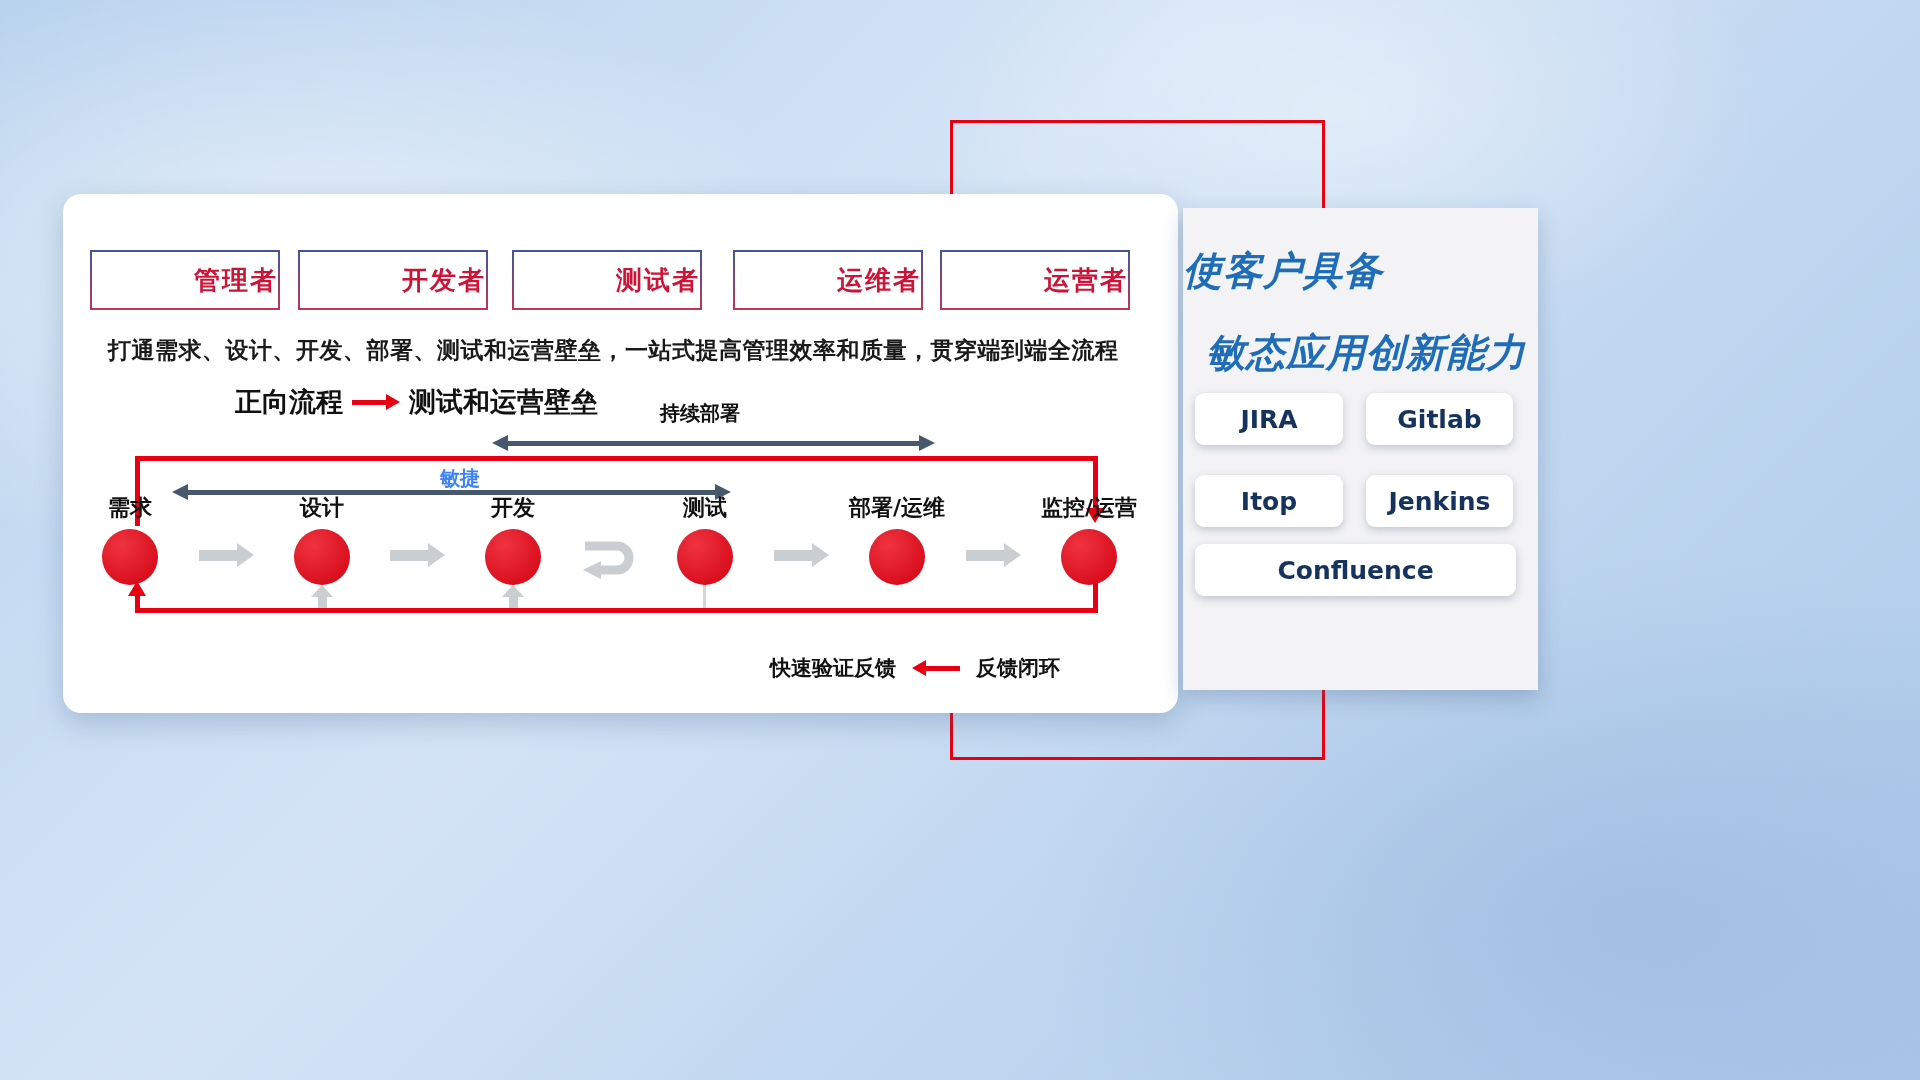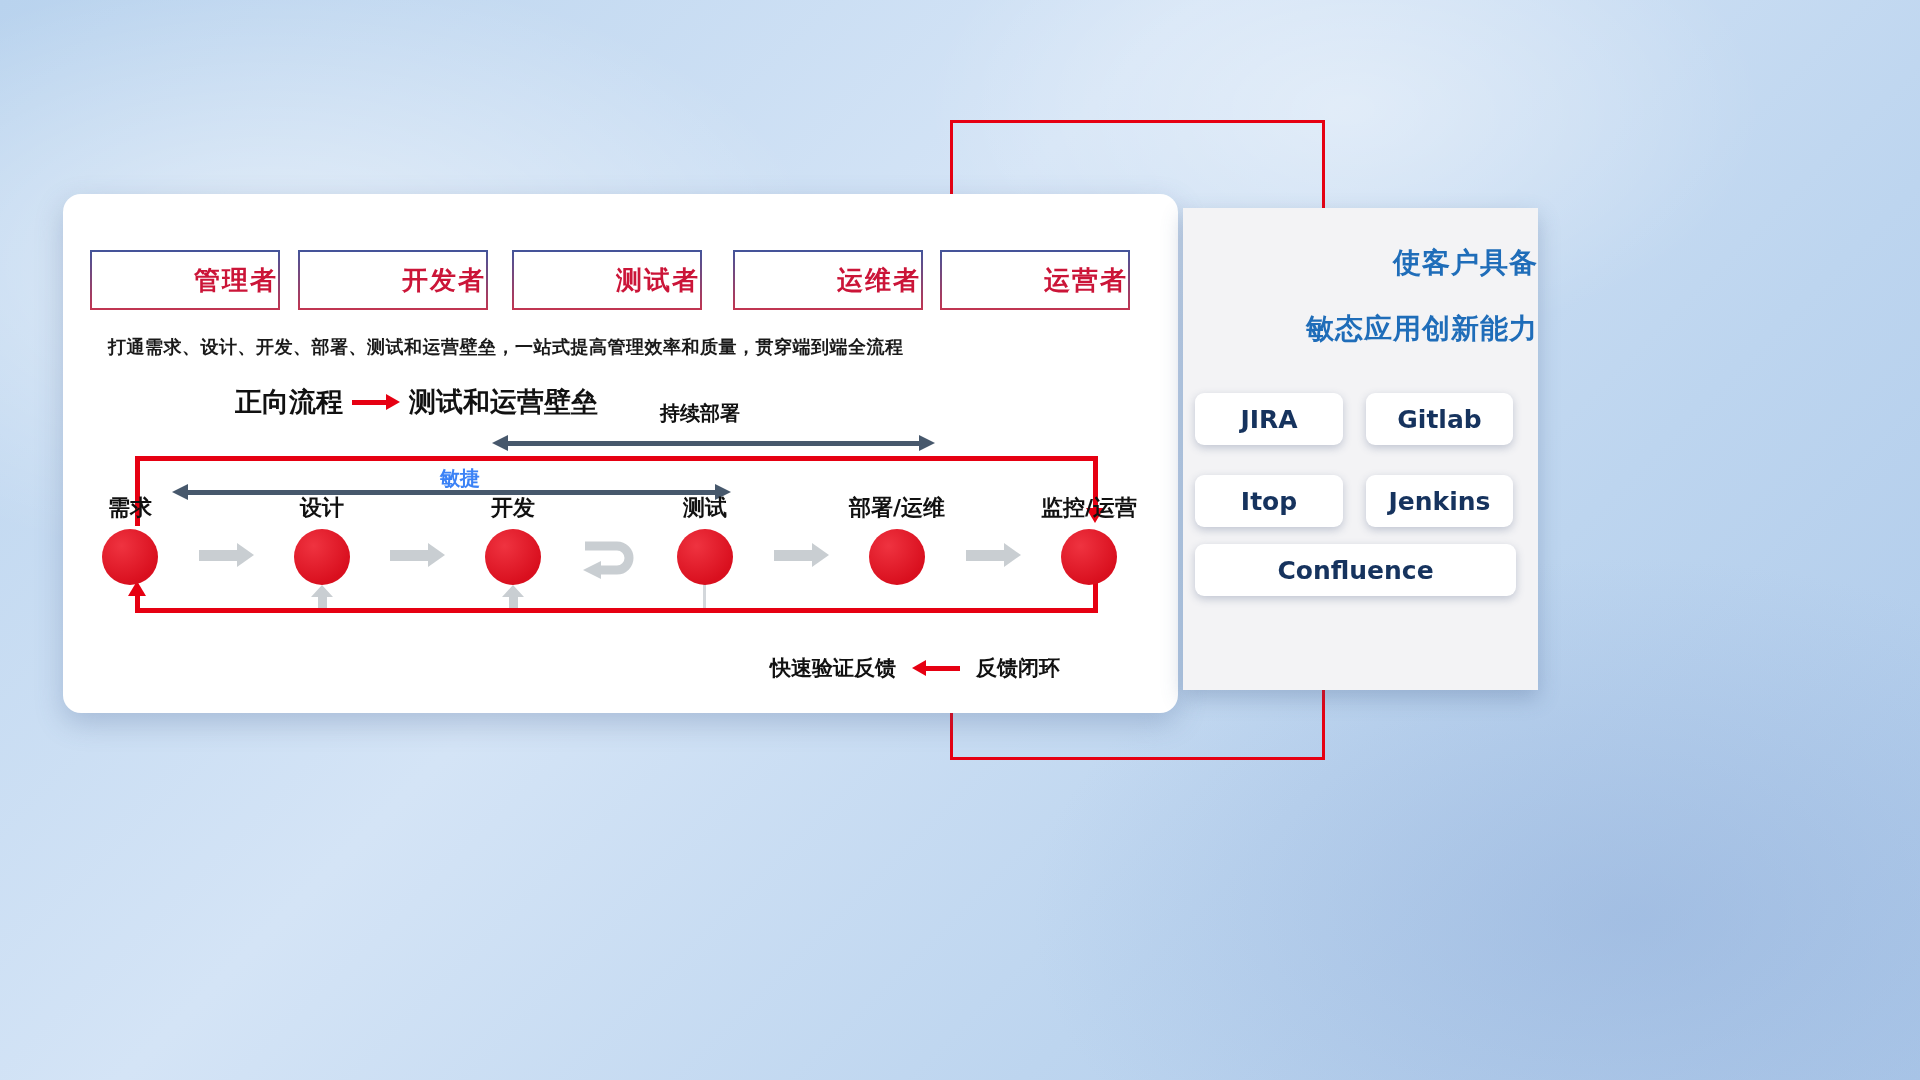--- a/index.html
+++ b/index.html
@@ -41,21 +41,21 @@
     position:absolute; top:56px; height:60px; width:190px;
     border:2px solid; border-image:linear-gradient(180deg,#44549a,#c13551) 1;
     display:flex; align-items:center; justify-content:flex-end;
     color:var(--role-red); font-size:26px; font-weight:700; letter-spacing:2px;
     background:#fff;
   }
   .rb-0{ left:27px; } .rb-1{ left:235px; } .rb-2{ left:449px; } .rb-3{ left:670px; } .rb-4{ left:877px; }
 
   .subtitle{
     position:absolute; left:45px; top:141px; width:1040px;
-    font-size:18px; font-weight:700; color:#1a1a1a; letter-spacing:.5px;
+    font-size:23px; font-weight:700; color:#1a1a1a; letter-spacing:.5px;
   }
 
   
   .legend-forward{
     position:absolute; left:172px; top:190px; display:flex; align-items:center; gap:9px;
     font-size:27px; font-weight:700; color:#111;
   }
   .red-arrow-right{ display:inline-flex; align-items:center; }
   .red-arrow-right .body{ width:34px; height:5px; background:var(--red); }
   .red-arrow-right .head{ width:0; height:0; border-top:8px solid transparent; border-bottom:8px solid transparent; border-left:14px solid var(--red); }
@@ -123,22 +123,22 @@
   .legend-feedback{
     position:absolute; left:707px; top:460px; display:flex; align-items:center; gap:16px;
     font-size:21px; font-weight:700; color:#111;
   }
 
   
   .panel{
     position:absolute; left:1183px; top:208px; width:355px; height:482px;
     background:#f3f3f5; z-index:3; box-shadow:0 8px 20px rgba(70,95,140,.3);
   }
-  .panel-title{ position:absolute; left:0; top:36px; width:100%; text-align:right;
-    color:var(--panel-blue); font-weight:700; font-size:28px; letter-spacing:1px; }
+  .panel-title{ position:absolute; left:0; top:36px; width:100%; text-align:left;
+    color:var(--panel-blue); font-weight:700; font-size:39px; letter-spacing:1px;font-style:italic; }
   .panel-title .line2{ margin-top:28px;padding-left:23px; }
   .tool{
     position:absolute; height:52px; background:#ffffff; border-radius:9px;
     box-shadow:0 3px 8px rgba(60,80,120,.28);
     display:flex; align-items:center; justify-content:center;
     font-size:25px; font-weight:700; color:var(--tool-navy);
   }
   .tool-jira{ left:12px; top:185px; width:148px; }
   .tool-gitlab{ left:183px; top:185px; width:147px; }
   .tool-itop{ left:12px; top:267px; width:148px; }

